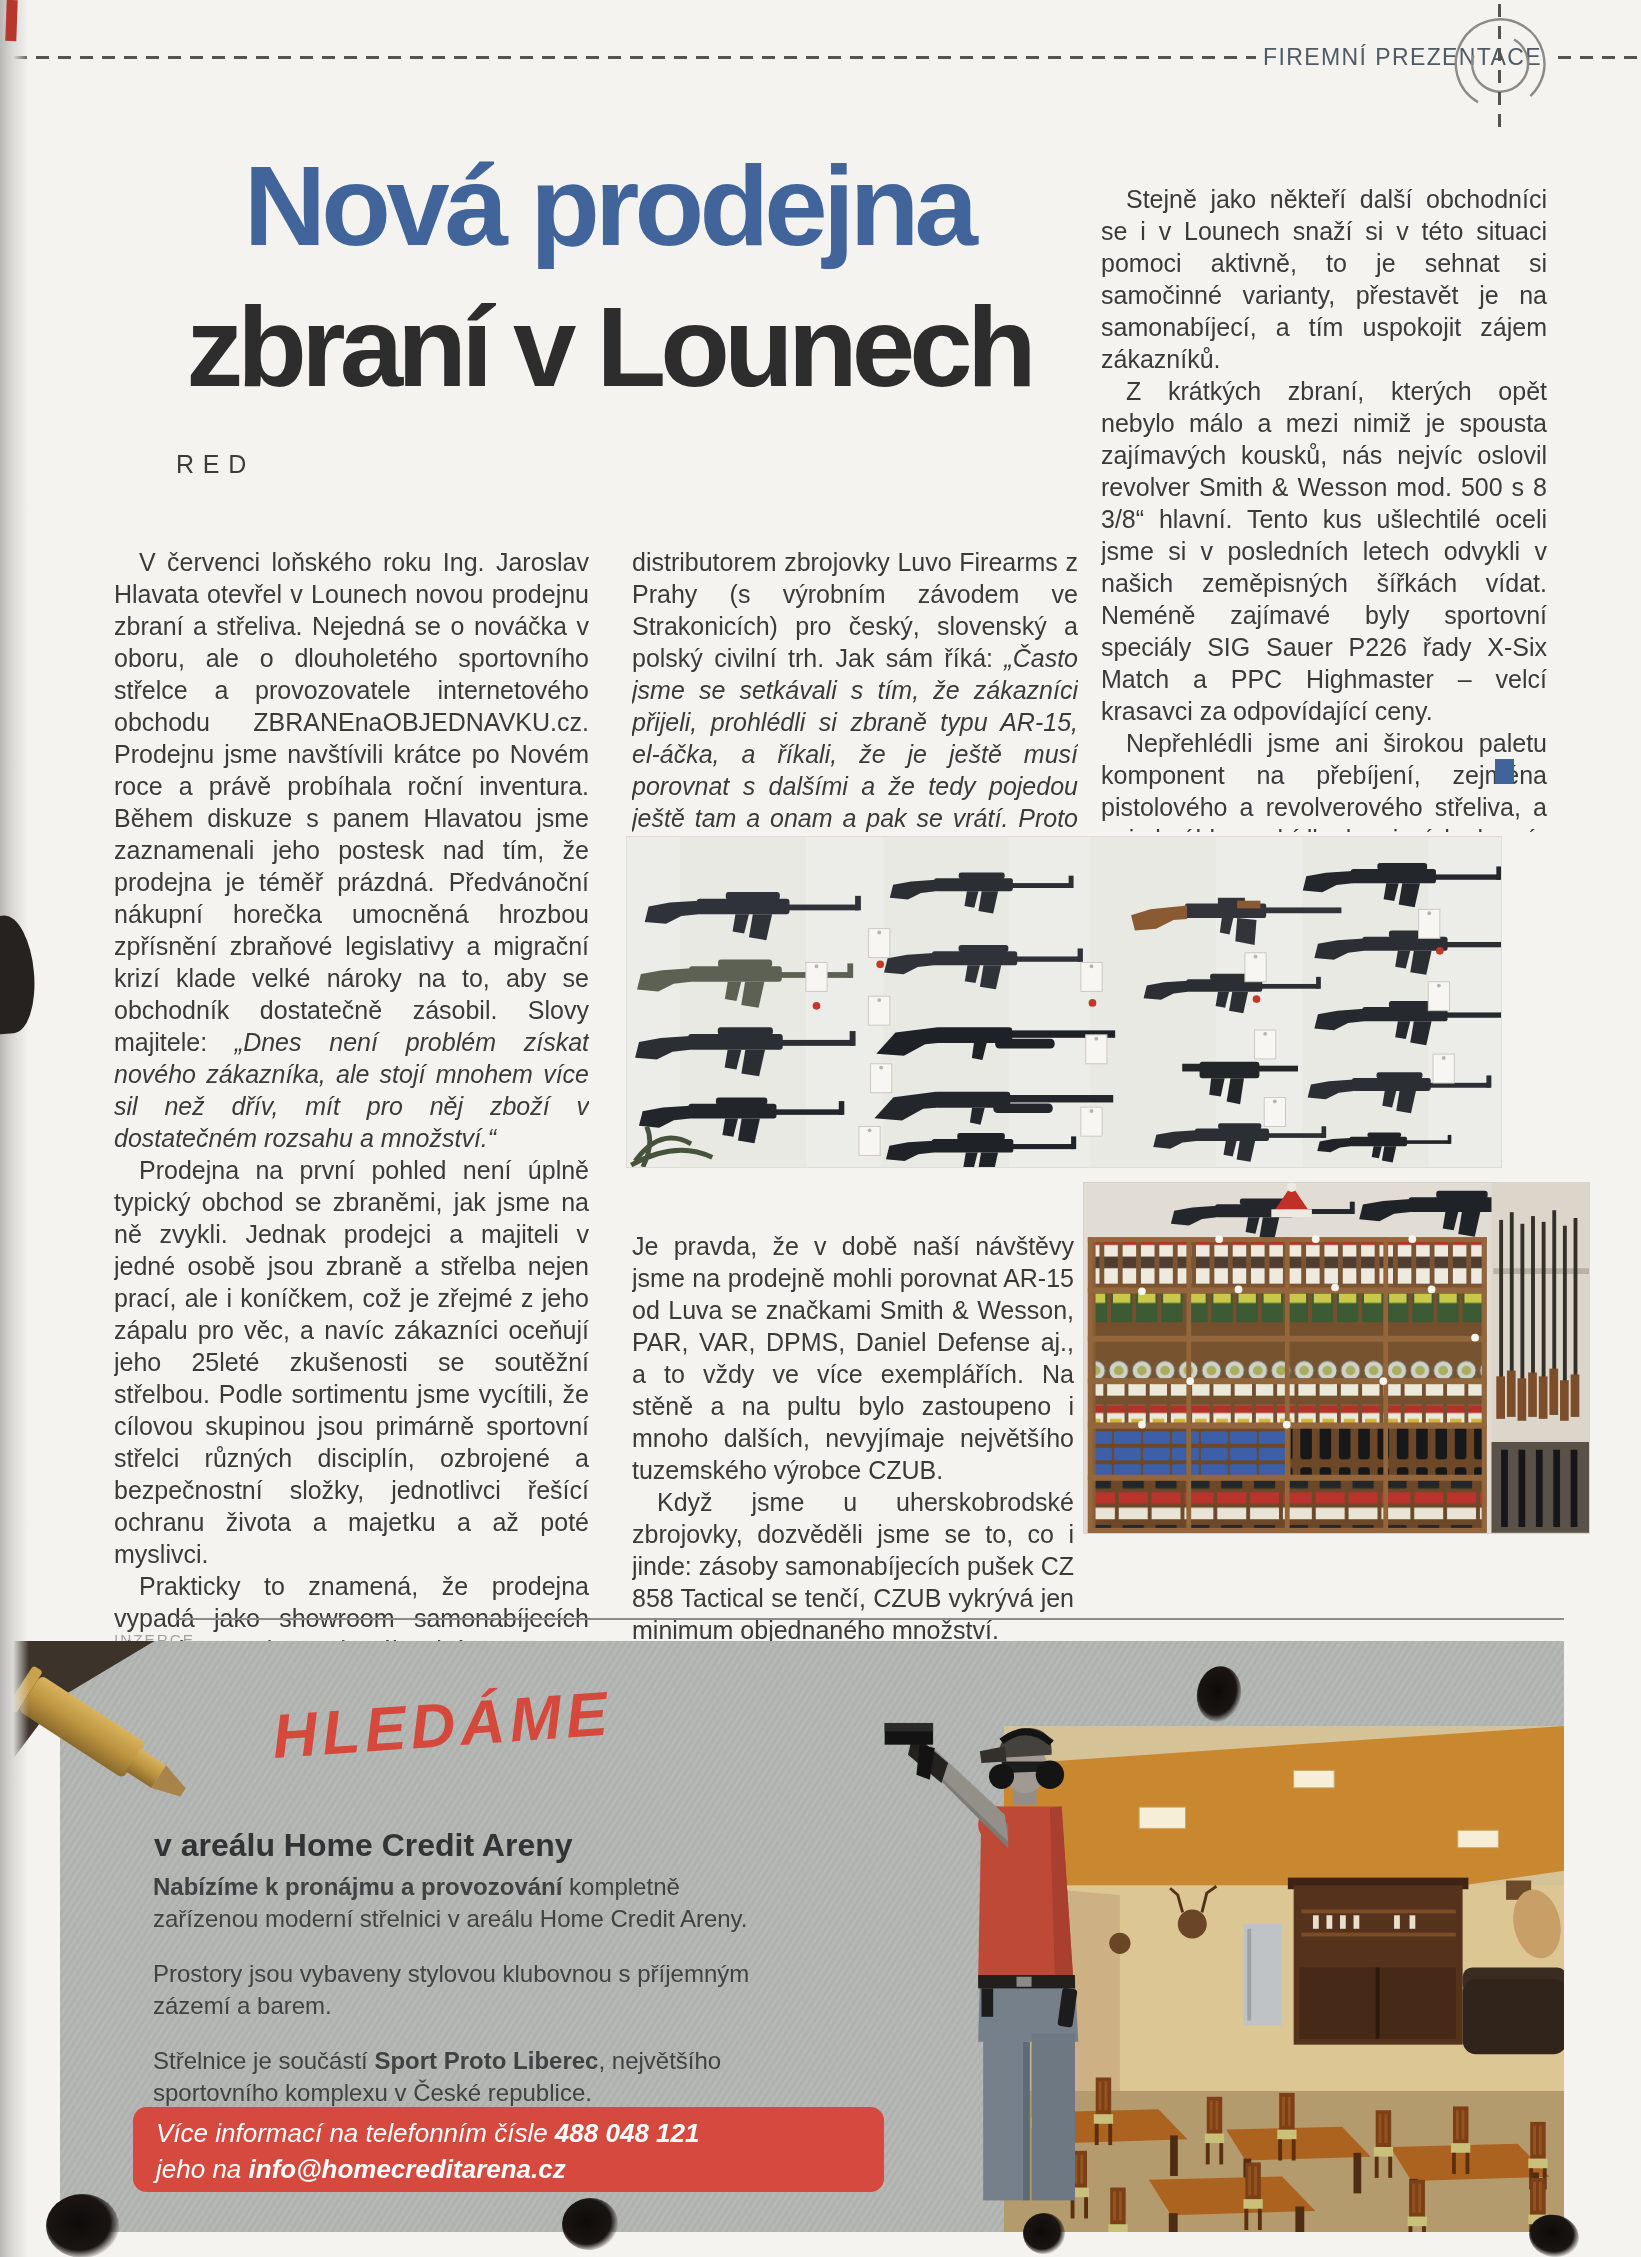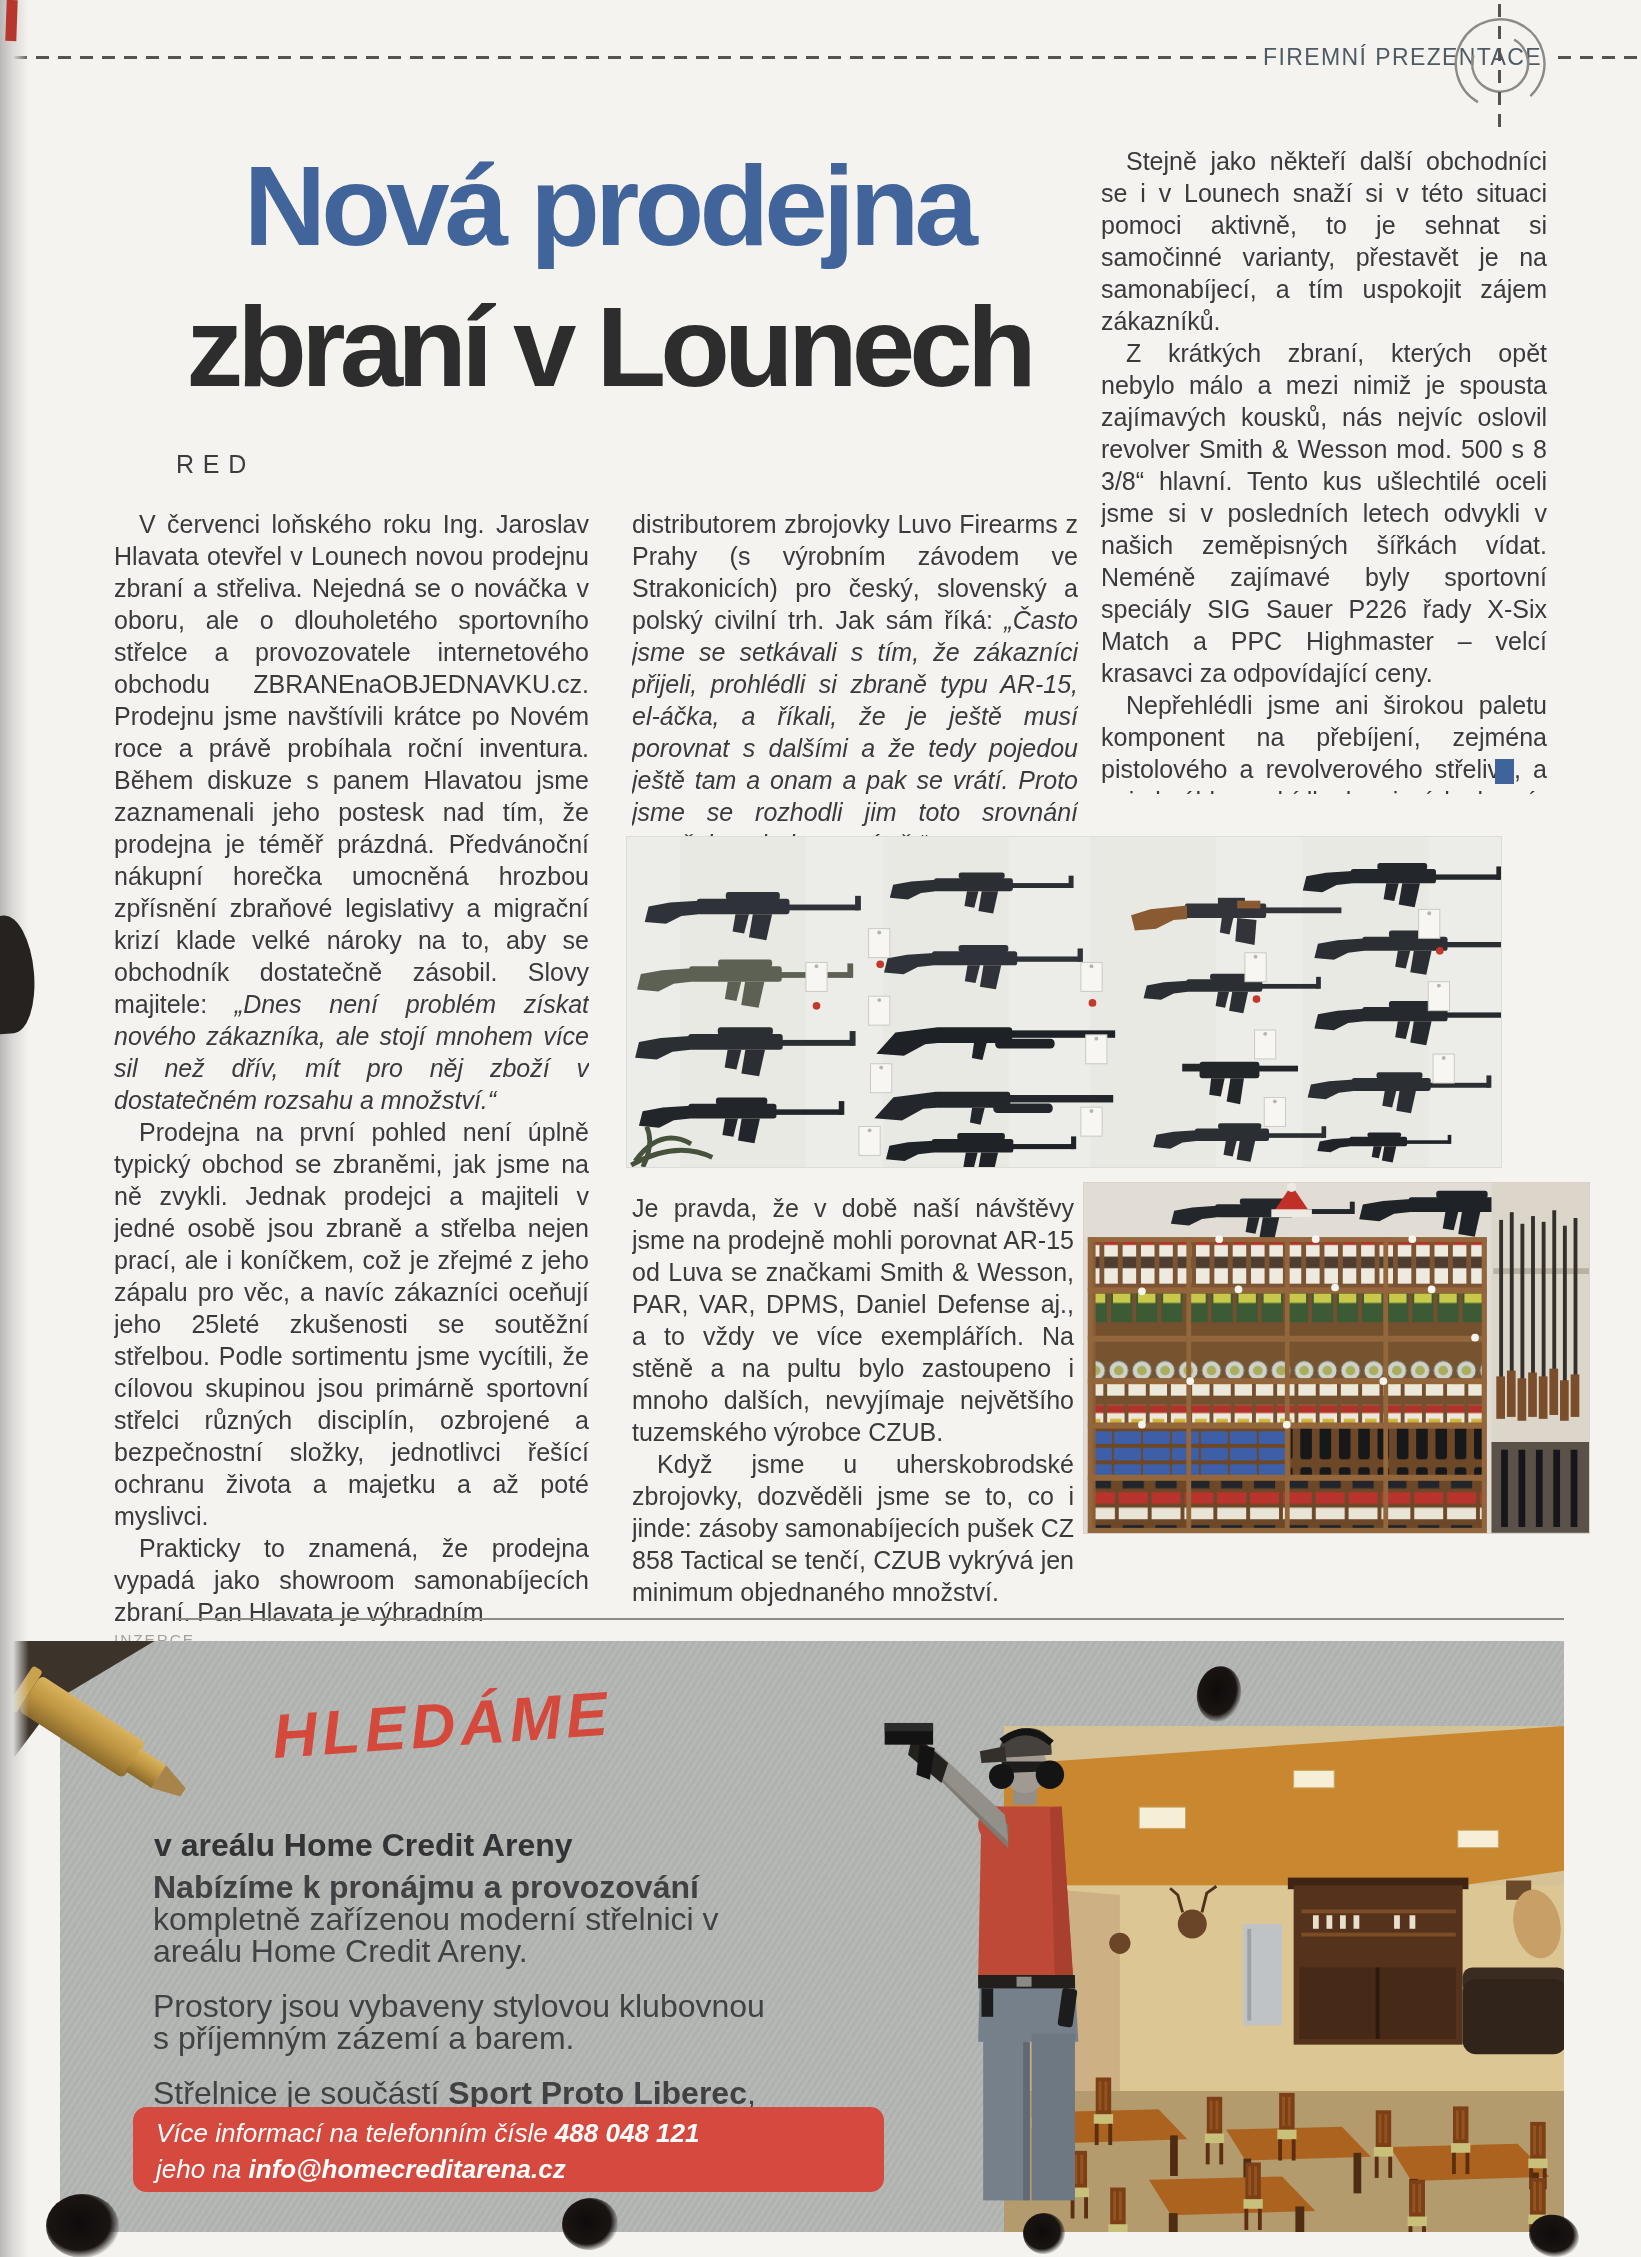--- a/index.html
+++ b/index.html
@@ -10,36 +10,36 @@
   
   #page::before{content:"";position:absolute;left:0;top:0;bottom:0;width:29px;z-index:50;
         background:linear-gradient(90deg,#b9b8b6,#dbdad7 45%,rgba(219,218,215,0));pointer-events:none;}
   .dash-h{height:2.9px;background:repeating-linear-gradient(90deg,#55534f 0 12.6px,rgba(0,0,0,0) 12.6px 22px);}
   .dash-v{width:2.9px;background:repeating-linear-gradient(180deg,#55534f 0 12.6px,rgba(0,0,0,0) 12.6px 22px);}
   .section-label{font-size:23px;color:#4e5a64;letter-spacing:1.4px;white-space:nowrap;}
   .title{width:927px;text-align:center;font-weight:700;line-height:141px;letter-spacing:-4.8px;}
   .t1{font-size:114px;color:#41659a;}
   .t2{font-size:114px;color:#2d2d2d;letter-spacing:-5.8px;}
   .byline{font-size:25px;letter-spacing:8.7px;color:#3c3c3c;}
-  .col{font-size:25px;line-height:32px;color:#3a3a3a;overflow:hidden;}
+  .col{font-size:25px;line-height:32px;color:#3a3a3a;overflow:hidden;margin-top:38px;}
   .col p{margin:0;text-align:justify;}
   .col p.ind{text-indent:25px;}
   .it{font-style:italic;}
   .bd{font-weight:700;}
   .endsq{width:19.3px;height:25px;background:#3f639a;}
   .inzerce{font-size:15.4px;color:#a3a29d;letter-spacing:1.9px;}
   .rule{height:1.9px;background:#8d8c88;}
   .ad{background:#b4b6b3;overflow:hidden;}
   .ad::after{content:"";position:absolute;inset:0;pointer-events:none;opacity:.5;
       background:repeating-linear-gradient(123deg,rgba(255,255,255,.05) 0 2.9px,rgba(0,0,0,.05) 2.9px 5.8px);}
   .ad-script{font-size:62px;font-weight:700;font-style:italic;color:#d5483c;letter-spacing:4.8px;
       transform:rotate(-4deg);transform-origin:left bottom;}
   .ad-h2{font-size:46px;font-weight:700;color:#333336;letter-spacing:-1px;}
   .ad-h3{font-size:32px;font-weight:700;color:#333336;}
-  .ad-copy{width:623px;font-size:32px;line-height:32px;color:#414144;}
+  .ad-copy{width:623px;font-size:24px;line-height:32px;color:#414144;}
   .ad-copy p{margin:0 0 23px 0;}
   .banner{background:#d5493e;border-radius:13.5px;color:#fff;font-style:italic;
       font-size:26px;line-height:36px;padding:7.7px 23px;box-sizing:border-box;}
   .banner strong{font-weight:700;}
   .hole{background:radial-gradient(ellipse at 45% 45%,#0d0b0a 0%,#1a1512 55%,rgba(26,21,18,0) 74%);
       border-radius:50%;}
   svg{display:block;}
 </style>
 </head>
 <body>

